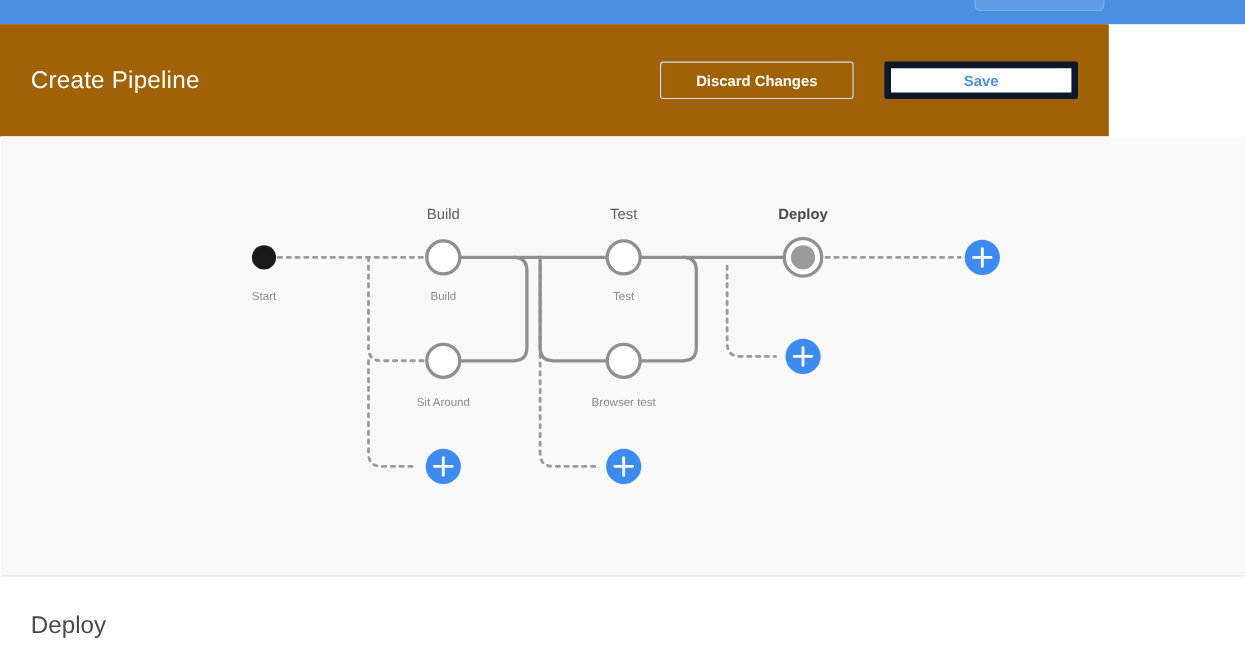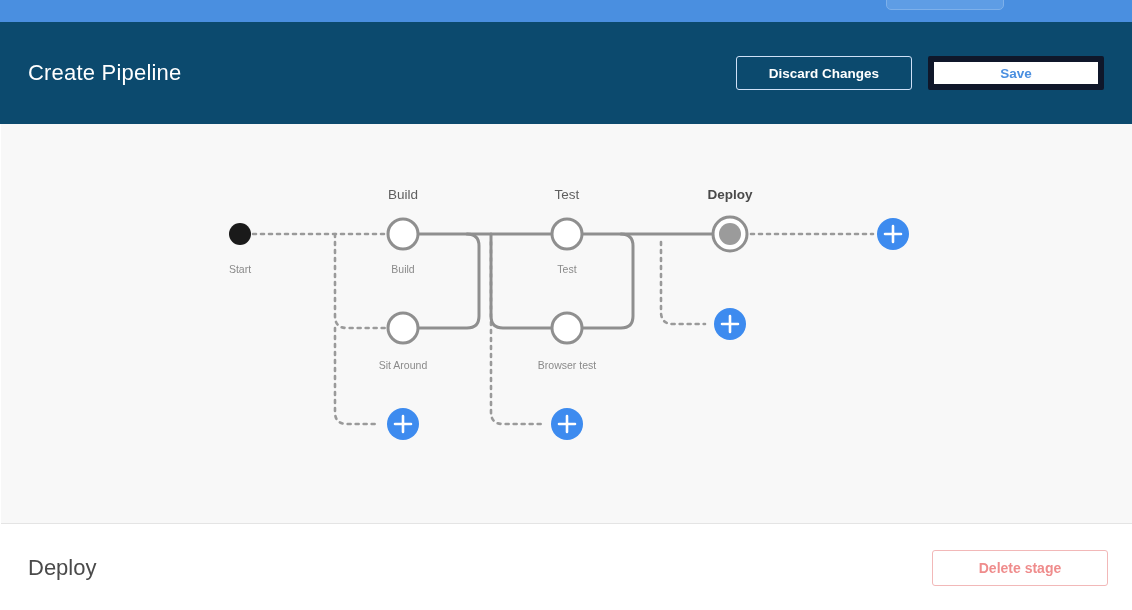--- a/index.html
+++ b/index.html
@@ -19,34 +19,34 @@
   .ghost-pill {
     position: absolute; left: 886px; top: -16px;
     width: 118px; height: 26px;
     background: #5e9de5;
     border: 1px solid #7db0ea;
     border-radius: 5px;
   }
 
   
   .header {
-    position: absolute; left: 0; top: 22px; width: 1132px; height: 102px;
-    background: #0c4a6e;
+    position: absolute; left: 0; top: 22px; width: 1008px; height: 102px;
+    background: #a16207;
     display: flex; align-items: center;
   }
   .header-title {
     position: absolute; left: 28px; top: 50%;
     transform: translateY(-50%);
     color: #ffffff; font-size: 22px; font-weight: 400;
     letter-spacing: .2px;
   }
   .header-actions {
     position: absolute; right: 28px; top: 50%;
     transform: translateY(-50%);
-    display: flex; align-items: center; gap: 16px;
+    display: flex; align-items: center; gap: 28px;
   }
   .btn-discard {
     height: 34px; min-width: 176px; padding: 0 16px;
     background: transparent; color: #ffffff;
     border: 1px solid #cfe0f7; border-radius: 3px;
     font-size: 13.5px; font-weight: 700;
     font-family: "Liberation Sans", sans-serif;
     display: flex; align-items: center; justify-content: center;
     cursor: pointer;
   }
@@ -202,16 +202,15 @@
       <g>
         <circle cx="566" cy="300" r="16" fill="#3d8bef"></circle>
         <path d="M 566 292 L 566 308 M 558 300 L 574 300" stroke="#ffffff" stroke-width="2.6" stroke-linecap="round"></path>
       </g>
 
     </svg>
   </div>
 
   <div class="detail">
     <div class="detail-title">Deploy</div>
-    <div class="btn-delete">Delete stage</div>
   </div>
 
 </div>
 
 </body></html>

